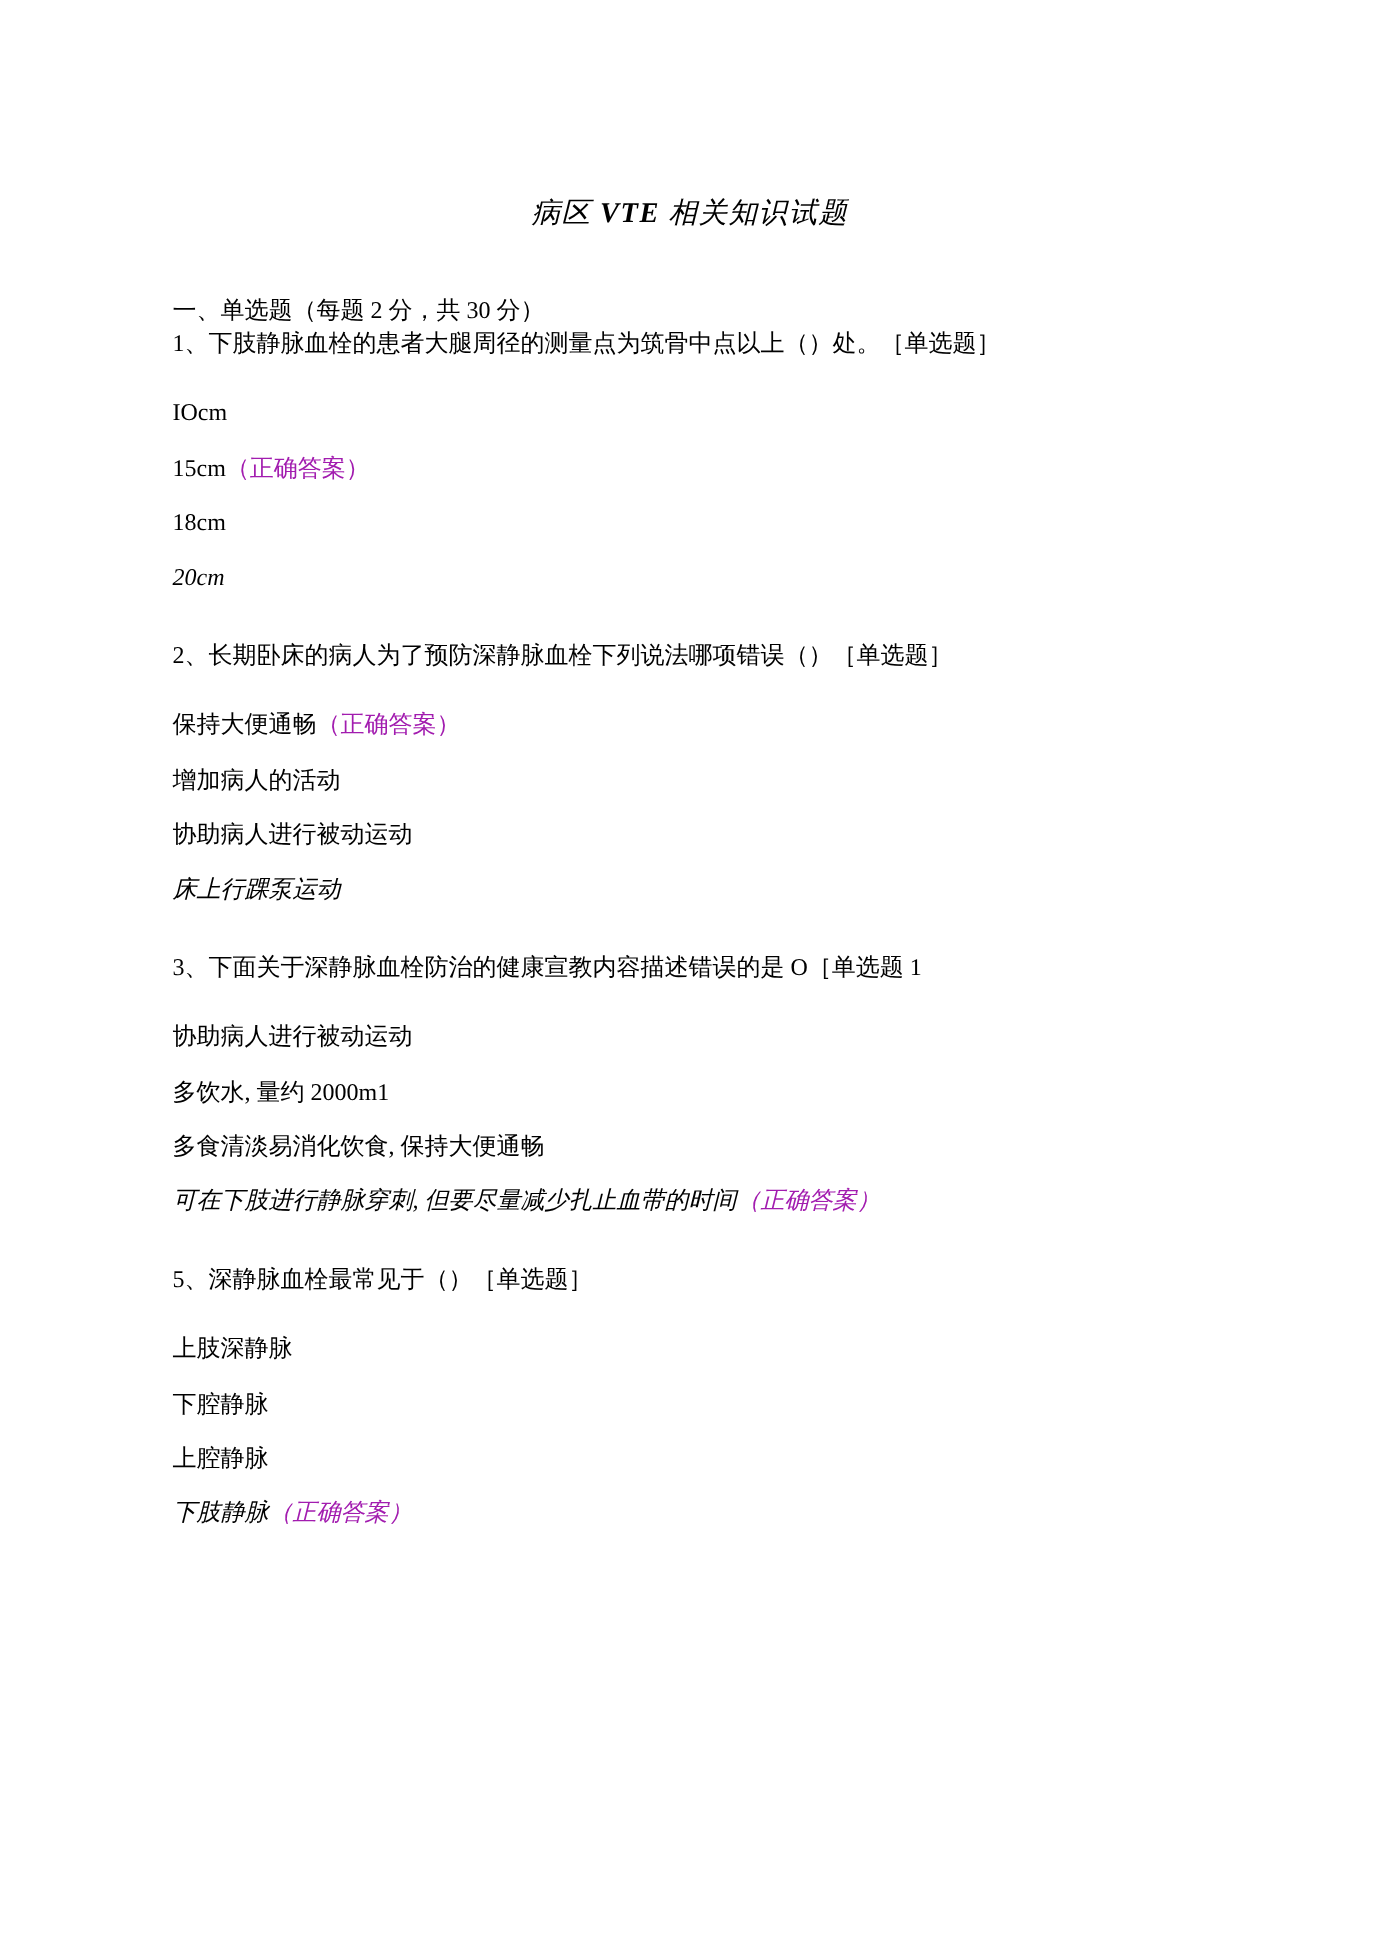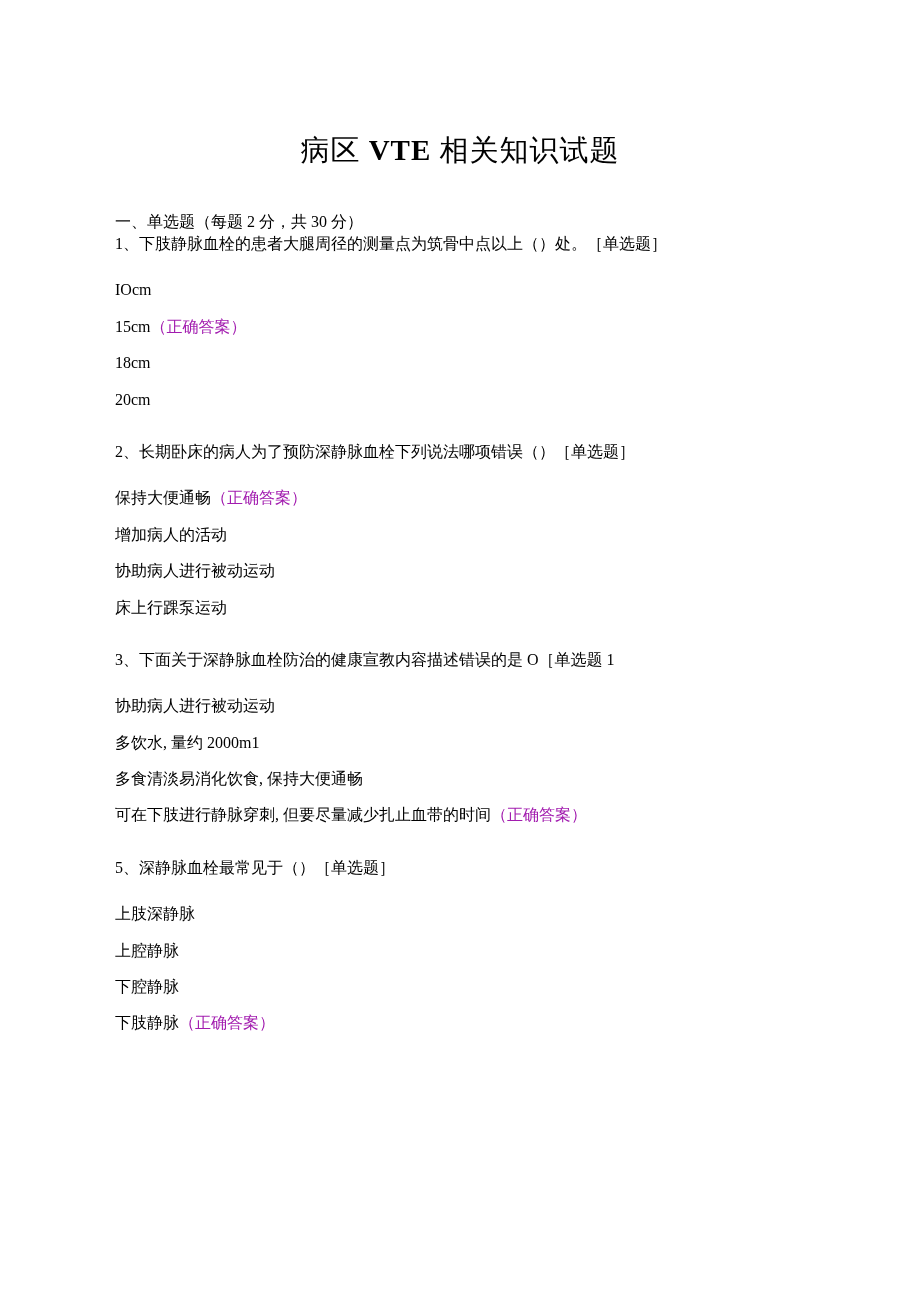--- a/index.html
+++ b/index.html
@@ -8,43 +8,45 @@
       margin: 0;
       padding: 130px 115px 80px 115px;
       width: 920px;
       box-sizing: border-box;
       color: #000000;
       font-size: 16px;
       line-height: 1.4;
     }
     .title {
       text-align: center;
-      font-size: 29px;
+      font-size: 19px;
       margin-bottom: 40px;
       letter-spacing: 1px;
+      font-style: italic;
     }
     .title .bold {
       font-weight: bold;
     }
     .section-header {
     }
     .question-block {
       margin-bottom: 30px;
     }
     .question-block:last-child {
       margin-bottom: 0;
     }
     .q-text {
       margin-bottom: 24px;
     }
     .option {
       margin-bottom: 14px;
     }
     .option:last-child {
       margin-bottom: 0;
+      font-style: italic;
     }
     .correct {
       color: #a21caf;
     }
   </style>
 </head>
 <body>
 
 <div class="title">
   <span>病区 </span><span class="bold">VTE</span><span> 相关知识试题</span>
@@ -70,17 +72,17 @@
     <div class="question-block">
       <div class="q-text">3、下面关于深静脉血栓防治的健康宣教内容描述错误的是 O［单选题 1</div>
       <div class="option"><span>协助病人进行被动运动</span></div>
       <div class="option"><span>多饮水, 量约 2000m1</span></div>
       <div class="option"><span>多食清淡易消化饮食, 保持大便通畅</span></div>
       <div class="option"><span>可在下肢进行静脉穿刺, 但要尽量减少扎止血带的时间</span><span class="correct">（正确答案）</span></div>
     </div>
     <div class="question-block">
       <div class="q-text">5、深静脉血栓最常见于（）［单选题］</div>
       <div class="option"><span>上肢深静脉</span></div>
+      <div class="option"><span>下腔静脉</span></div>
       <div class="option"><span>上腔静脉</span></div>
-      <div class="option"><span>下腔静脉</span></div>
       <div class="option"><span>下肢静脉</span><span class="correct">（正确答案）</span></div>
     </div>
   </div>
 
 </body></html>

